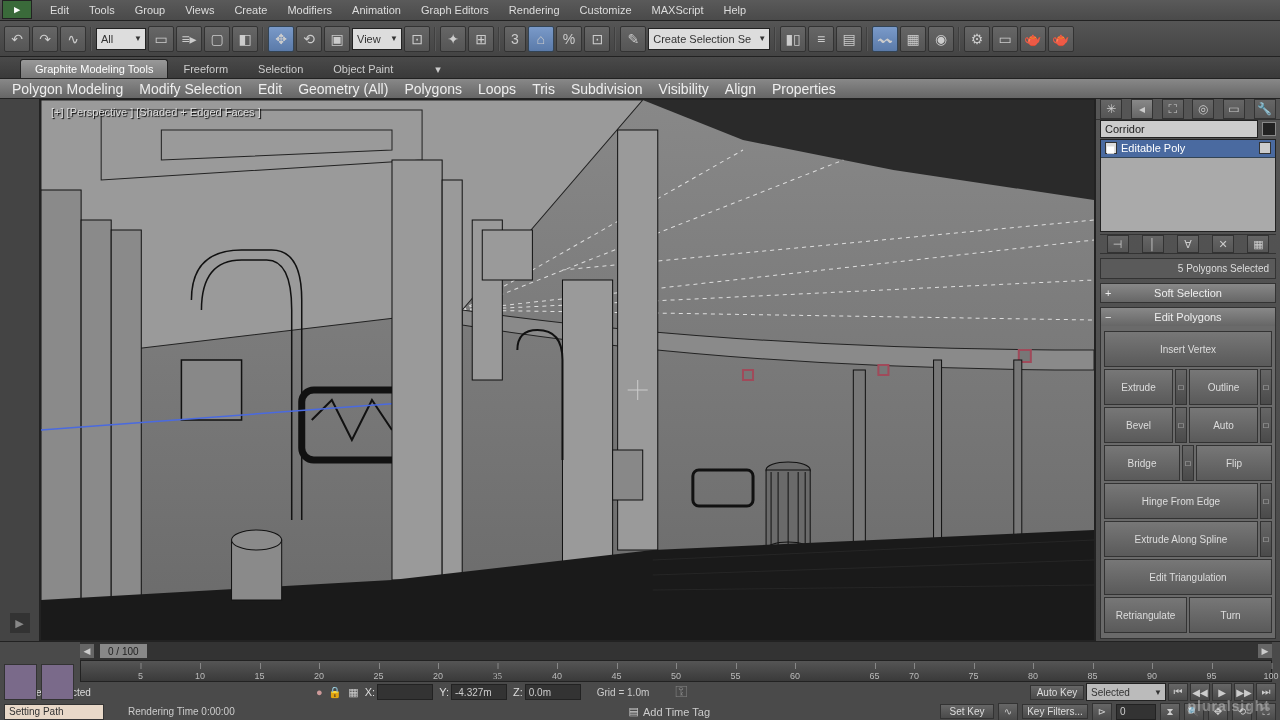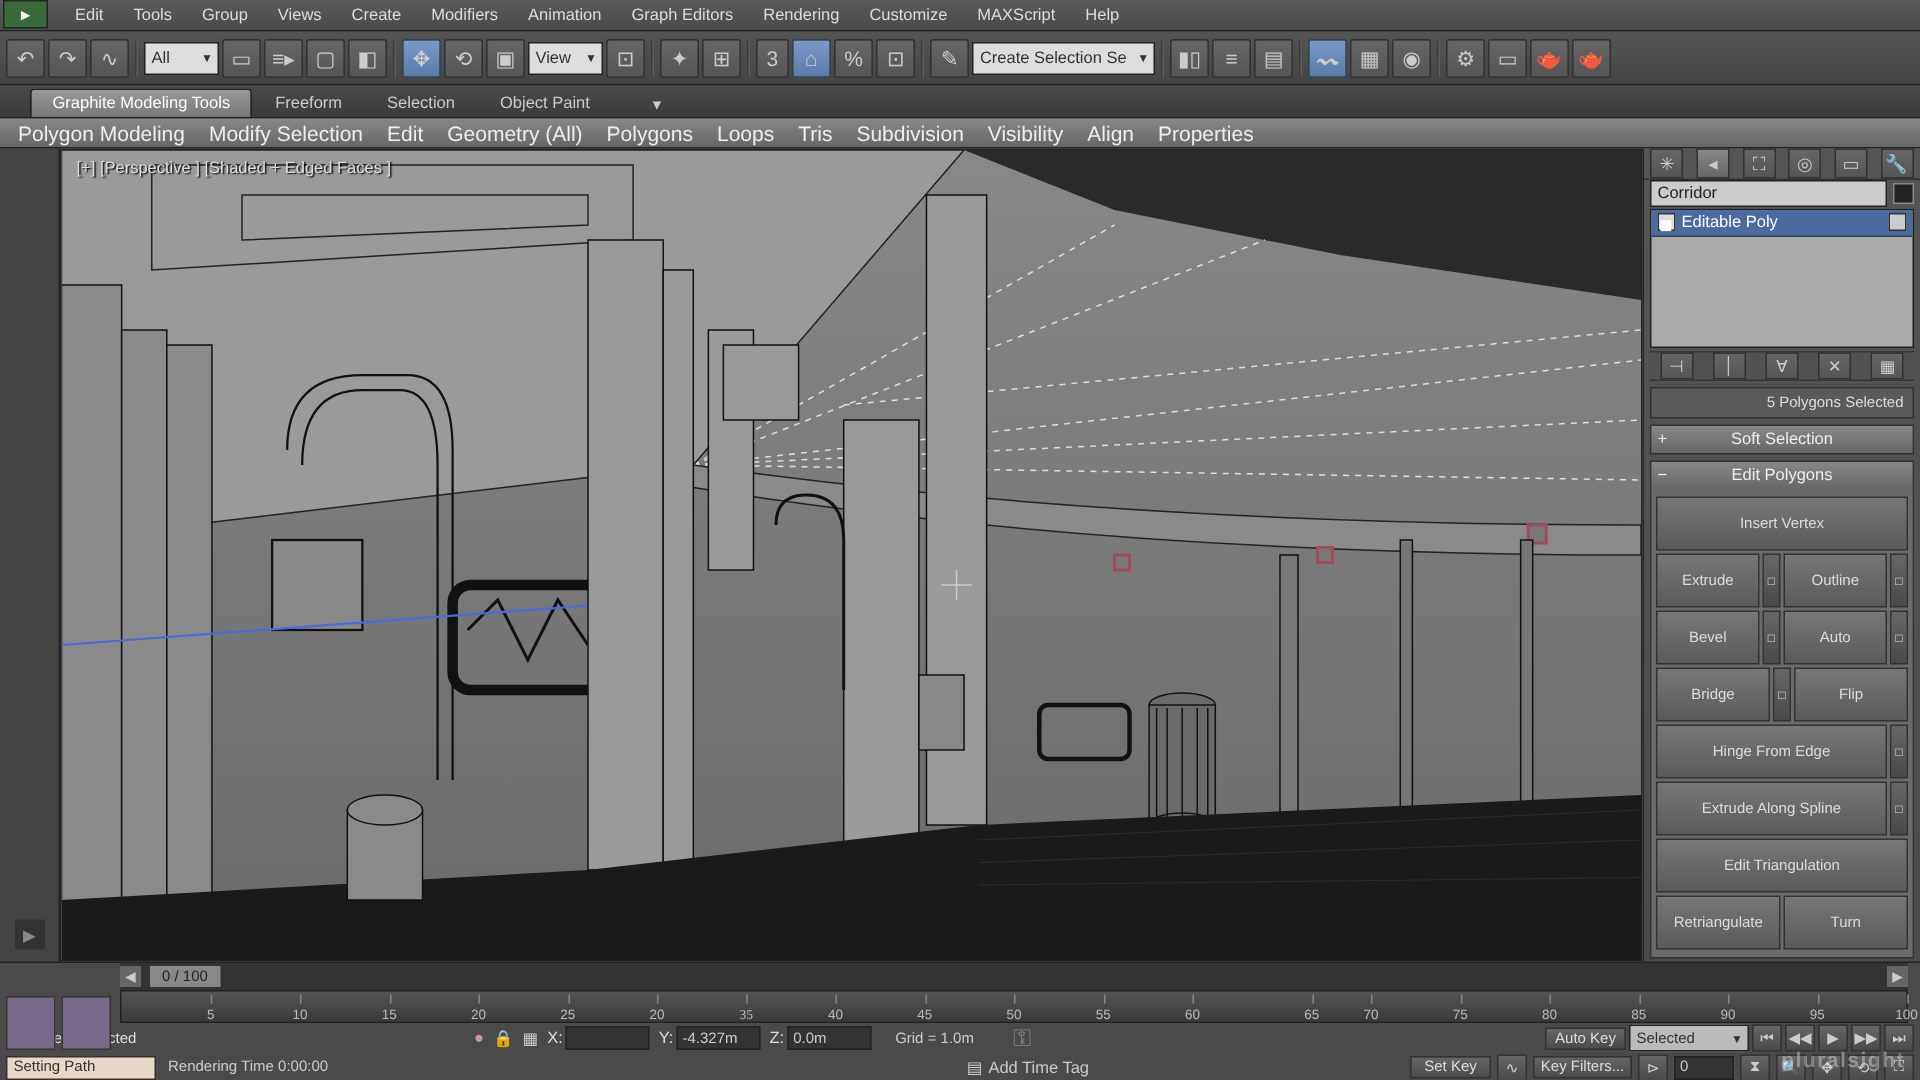--- a/index.html
+++ b/index.html
@@ -57,21 +57,21 @@
 .time-ruler .tick::before{content:"";position:absolute;bottom:12px;left:50%;width:1px;height:6px;background:#888}
 .status-row{height:20px;display:flex;align-items:center;gap:6px;padding:0 4px}
 .status-left{width:100px;color:#ddd;font-size:10px;padding-left:8px}
 .coord{display:flex;align-items:center;gap:2px}
 .coord label{color:#ddd}
 .coord input{width:56px;height:16px;background:#333;border:1px solid #222;color:#ccc;padding:0 3px;font-size:10px}
 .grid-info{color:#ccc;font-size:10px;margin-left:10px}
 .anim-controls{margin-left:auto;display:flex;align-items:center;gap:2px}
 .anim-btn{width:20px;height:18px;background:linear-gradient(#666,#4a4a4a);border:1px solid #333;display:flex;align-items:center;justify-content:center;color:#ccc;font-size:10px}
 .autokey{width:54px;height:15px;background:linear-gradient(#666,#4a4a4a);border:1px solid #333;color:#ddd;font-size:10px;display:flex;align-items:center;justify-content:center}
-.bottom-row{height:19px;display:flex;align-items:center;padding:0 4px;gap:8px}
+.bottom-row{height:19px;display:flex;align-items:center;padding:0 4px;gap:24px}
 .prompt-box{width:100px;height:16px;background:#e8d8c8;border:1px solid #333;color:#333;padding:0 4px;font-size:10px;display:flex;align-items:center}
 .render-time{color:#ccc;font-size:10px}
 .time-tag{color:#ccc;font-size:10px;margin-left:auto;margin-right:200px;display:flex;align-items:center;gap:4px}
 .watermark{position:absolute;right:10px;bottom:6px;color:rgba(255,255,255,0.35);font-size:14px;font-weight:bold;letter-spacing:1px}
 .tl-thumb{position:absolute;left:4px;bottom:20px;width:70px;height:36px;display:flex;gap:4px}
 .tl-thumb div{flex:1;background:#7a6a8a;border:1px solid #333}
 .key-extras{display:flex;align-items:center;gap:4px;margin-left:6px}
 .spinner{display:flex;align-items:center}
 .spinner input{width:40px;height:16px;background:#333;border:1px solid #222;color:#ccc;padding:0 3px;font-size:10px}
 </style>

